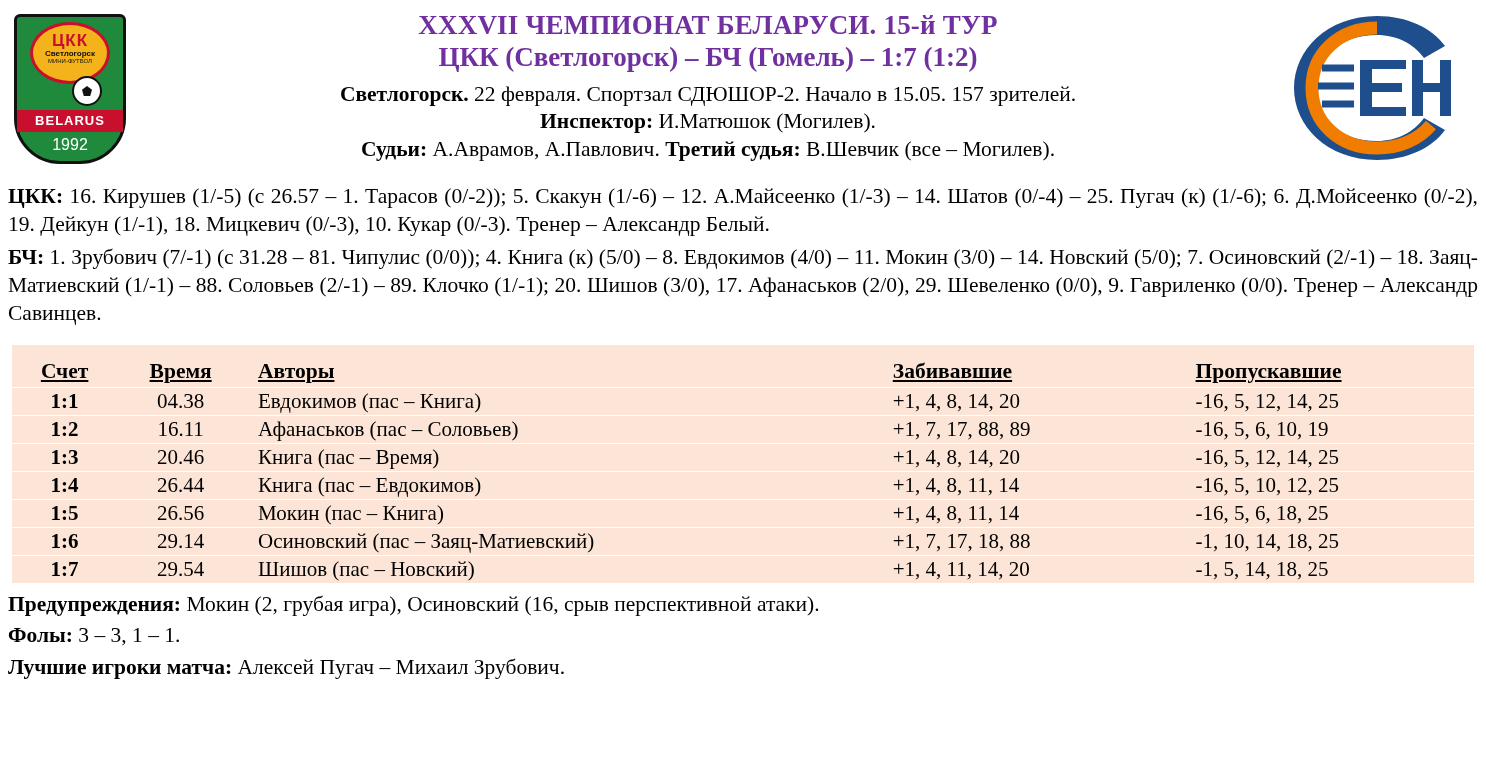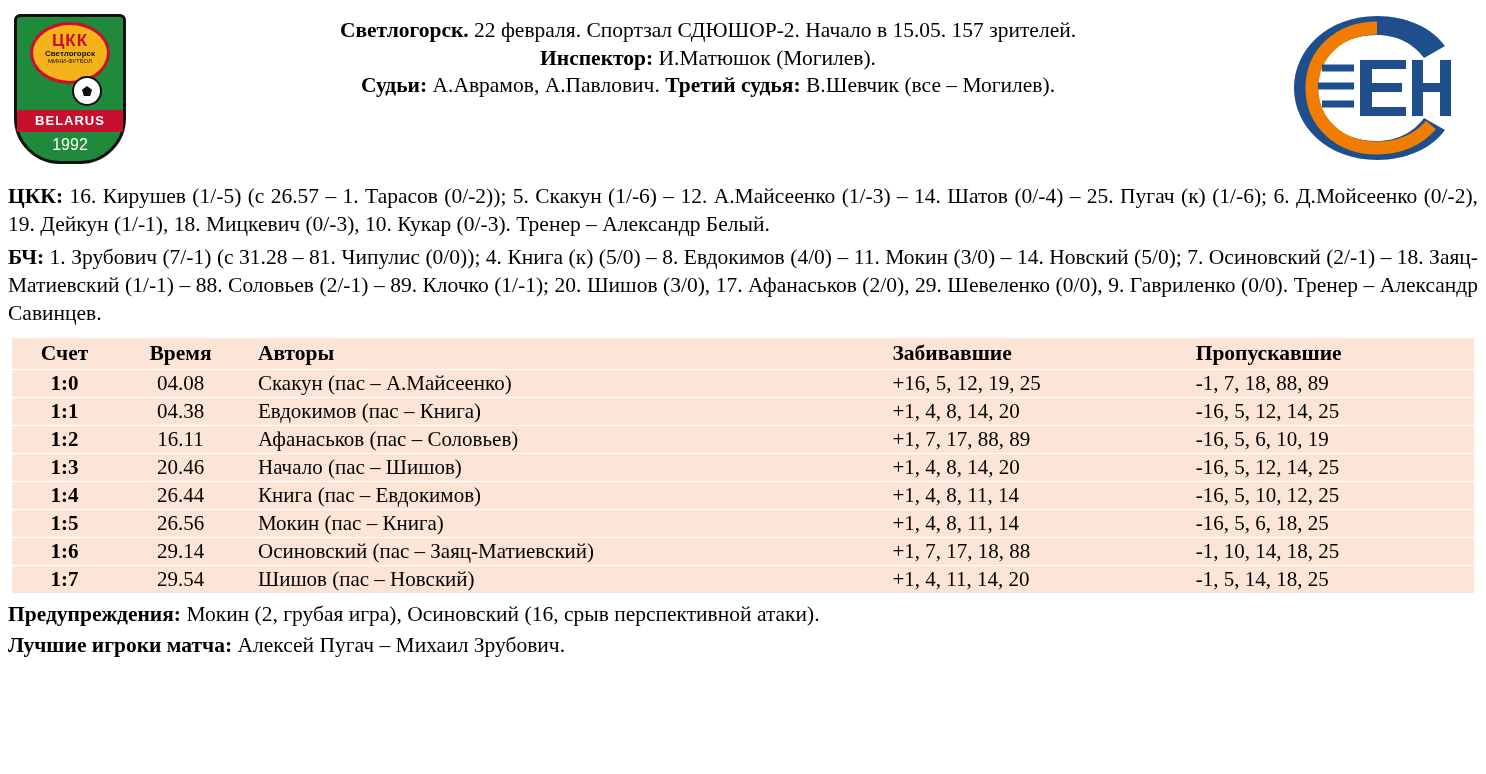--- a/index.html
+++ b/index.html
@@ -73,41 +73,42 @@
     font-size: 21.5px;
     line-height: 1.30;
     text-align: justify;
   }
   .lineup {
     margin-top: 5px;
     text-align: justify;
     text-justify: inter-word;
   }
   .lineup b { font-weight: bold; }
-  .lineup:last-child { margin-bottom: 10px; }
+  .lineup:last-child { margin-bottom: 17px; }
 
   
   table.goals {
     width: 1462px;
     margin: 8px 10px 0 12px;
     border-collapse: collapse;
     background: #fce4d6;
     font-size: 21px;
   }
   table.goals th, table.goals td {
     padding: 1px 6px;
     border: none;
     text-align: left;
     white-space: nowrap;
   }
   table.goals thead th {
     font-weight: bold;
     font-size: 21.5px;
-    padding-top: 3px;
+    padding-top: 14px;
     padding-bottom: 3px;
+    text-decoration: underline;
   }
   table.goals tbody tr {
     border-top: 1px solid #ffffff;
   }
   .col-score  { width: 96px;  text-align: center !important; font-weight: bold; }
   .col-time   { width: 118px; text-align: center !important; }
   .col-authors{ width: 640px; padding-left: 14px !important; }
   .col-scored { width: 300px; }
   .col-conced { width: 280px; }
   thead .col-score { text-align: center !important; }
@@ -246,20 +247,22 @@
           <div class="sub">МИНИ-ФУТБОЛ</div>
         </div>
         <div class="ball"></div>
         <div class="shield-band"></div>
         <div class="shield-label">BELARUS</div>
         <div class="shield-year">1992</div>
       </div>
     </div>
 
     <div class="title-block">
+      <div class="title-line1">XXXVII ЧЕМПИОНАТ БЕЛАРУСИ. 15-й ТУР</div>
+      <div class="title-line2">ЦКК (Светлогорск) – БЧ (Гомель) – 1:7 (1:2)</div>
       <div class="meta">
         <div>
           <b>Светлогорск.</b><span> 22 февраля. Спортзал СДЮШОР-2. Начало в 15.05. 157 зрителей.</span>
         </div>
         <div>
           <b>Инспектор:</b><span> И.Матюшок (Могилев).</span>
         </div>
         <div>
           <b>Судьи:</b><span> А.Аврамов, А.Павлович. </span><b>Третий судья:</b><span> В.Шевчик (все – Могилев).</span>
         </div>
@@ -302,44 +305,37 @@
       <tr>
         <th class="col-score">Счет</th>
         <th class="col-time">Время</th>
         <th class="col-authors">Авторы</th>
         <th class="col-scored">Забивавшие</th>
         <th class="col-conced">Пропускавшие</th>
       </tr>
     </thead>
     <tbody>
       <tr>
-        <td class="col-score">1:0</td>
-        <td class="col-time">04.08</td>
-        <td class="col-authors">Скакун (пас – А.Майсеенко)</td>
-        <td class="col-scored">+16, 5, 12, 19, 25</td>
-        <td class="col-conced">-1, 7, 18, 88, 89</td>
-      </tr>
-      <tr>
         <td class="col-score">1:1</td>
         <td class="col-time">04.38</td>
         <td class="col-authors">Евдокимов (пас – Книга)</td>
         <td class="col-scored">+1, 4, 8, 14, 20</td>
         <td class="col-conced">-16, 5, 12, 14, 25</td>
       </tr>
       <tr>
         <td class="col-score">1:2</td>
         <td class="col-time">16.11</td>
         <td class="col-authors">Афанаськов (пас – Соловьев)</td>
         <td class="col-scored">+1, 7, 17, 88, 89</td>
         <td class="col-conced">-16, 5, 6, 10, 19</td>
       </tr>
       <tr>
         <td class="col-score">1:3</td>
         <td class="col-time">20.46</td>
-        <td class="col-authors">Начало (пас – Шишов)</td>
+        <td class="col-authors">Книга (пас – Время)</td>
         <td class="col-scored">+1, 4, 8, 14, 20</td>
         <td class="col-conced">-16, 5, 12, 14, 25</td>
       </tr>
       <tr>
         <td class="col-score">1:4</td>
         <td class="col-time">26.44</td>
         <td class="col-authors">Книга (пас – Евдокимов)</td>
         <td class="col-scored">+1, 4, 8, 11, 14</td>
         <td class="col-conced">-16, 5, 10, 12, 25</td>
       </tr>
@@ -365,17 +361,20 @@
         <td class="col-conced">-1, 5, 14, 18, 25</td>
       </tr>
     </tbody>
   </table>
 
   <div class="notes">
     <div>
       <b>Предупреждения:</b><span> Мокин (2, грубая игра), Осиновский (16, срыв перспективной атаки).</span>
     </div>
     <div>
+      <b>Фолы:</b><span> 3 – 3, 1 – 1.</span>
+    </div>
+    <div>
       <b>Лучшие игроки матча:</b><span> Алексей Пугач – Михаил Зрубович.</span>
     </div>
   </div>
 
 </div>
 
 </body></html>

